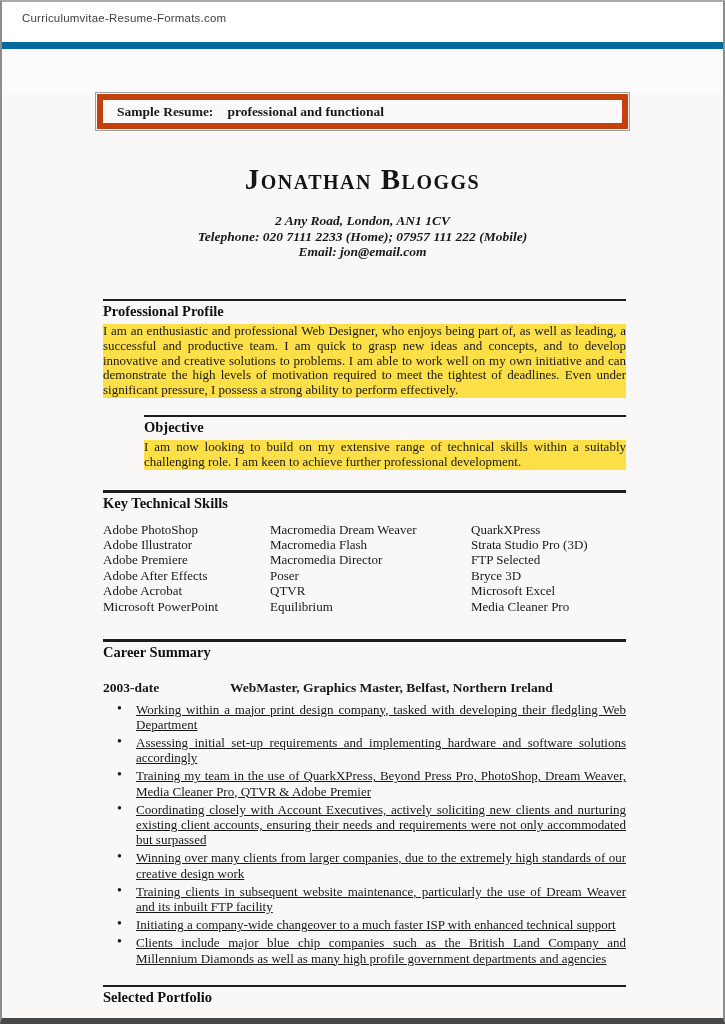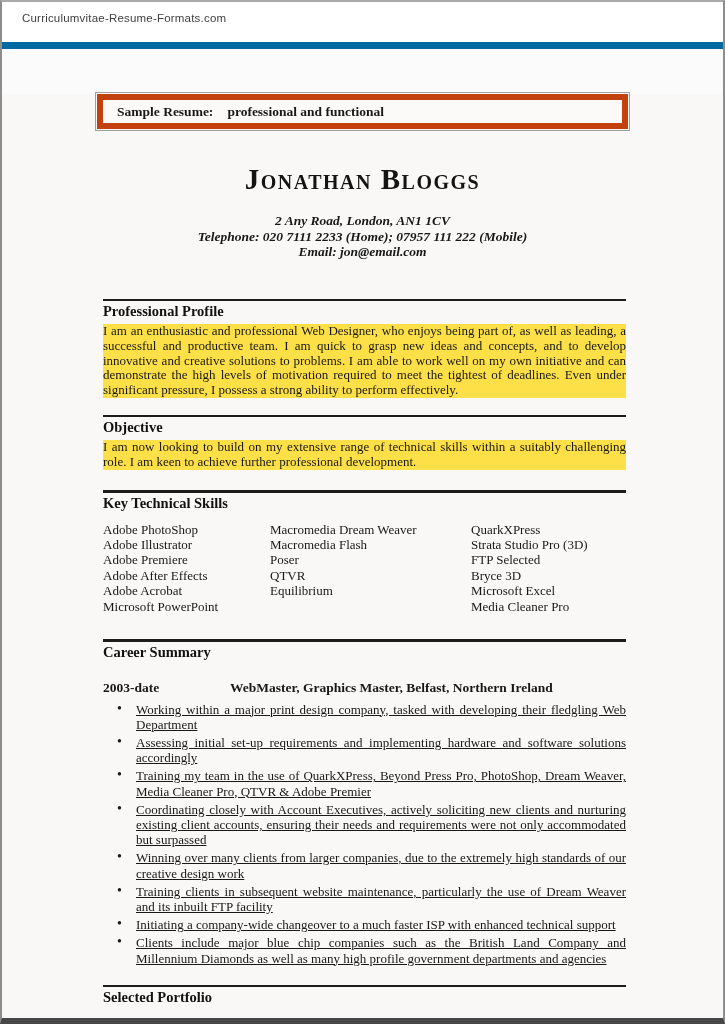--- a/index.html
+++ b/index.html
@@ -26,21 +26,21 @@
     margin:34px 0 0 0;text-align:center;font-weight:600;font-size:29px;
     font-variant:small-caps;letter-spacing:1.5px;color:#141414;
   }
   .contact{margin-top:17px;text-align:center;font-weight:bold;font-size:13.5px;line-height:15.5px;font-style:italic;}
   .content{margin:0 97px 0 101px;}
   .rule{height:2.5px;background:#1c1c1c;margin-top:0;}
   h2.sec{margin:2px 0 0 0;font-size:14.5px;font-weight:bold;color:#111;}
   p.body-text{margin:4px 0 0 0;font-size:13px;line-height:14.8px;text-align:justify;}
   .hl{background:#fde047;}
   .sec-gap-profile{margin-top:39px;}
-  .sec-gap-objective{margin-top:17px;}
+  .sec-gap-objective{margin-top:17px;margin-left:41px;}
   .sec-gap-skills{margin-top:20px;}
   .sec-gap-career{margin-top:25px;}
   .sec-gap-portfolio{margin-top:19px;}
   .skills-grid{display:grid;grid-template-columns:167px 201px 1fr;margin-top:10px;}
   .skill-col{display:flex;flex-direction:column;}
   .skill-item{font-size:13px;line-height:15.4px;}
   .jobline{margin-top:19px;font-size:13.5px;font-weight:bold;display:flex;}
   .jobline .dates{width:127px;flex:none;}
   ul.bullets{margin:6px 0 0 0;padding:0;list-style:none;text-decoration:underline;}
   ul.bullets li{
@@ -97,20 +97,21 @@
             <span class="skill-item">Adobe PhotoShop</span>
             <span class="skill-item">Adobe Illustrator</span>
             <span class="skill-item">Adobe Premiere</span>
             <span class="skill-item">Adobe After Effects</span>
             <span class="skill-item">Adobe Acrobat</span>
             <span class="skill-item">Microsoft PowerPoint</span>
           </div>
           <div class="skill-col">
             <span class="skill-item">Macromedia Dream Weaver</span>
             <span class="skill-item">Macromedia Flash</span>
+            <span class="skill-item">Macromedia Director</span>
             <span class="skill-item">Poser</span>
             <span class="skill-item">QTVR</span>
             <span class="skill-item">Equilibrium</span>
           </div>
           <div class="skill-col">
             <span class="skill-item">QuarkXPress</span>
             <span class="skill-item">Strata Studio Pro (3D)</span>
             <span class="skill-item">FTP Selected</span>
             <span class="skill-item">Bryce 3D</span>
             <span class="skill-item">Microsoft Excel</span>

